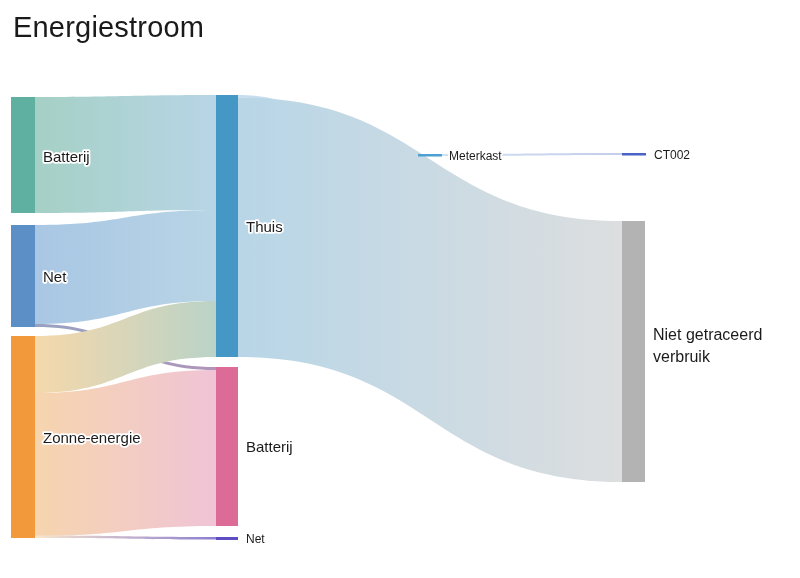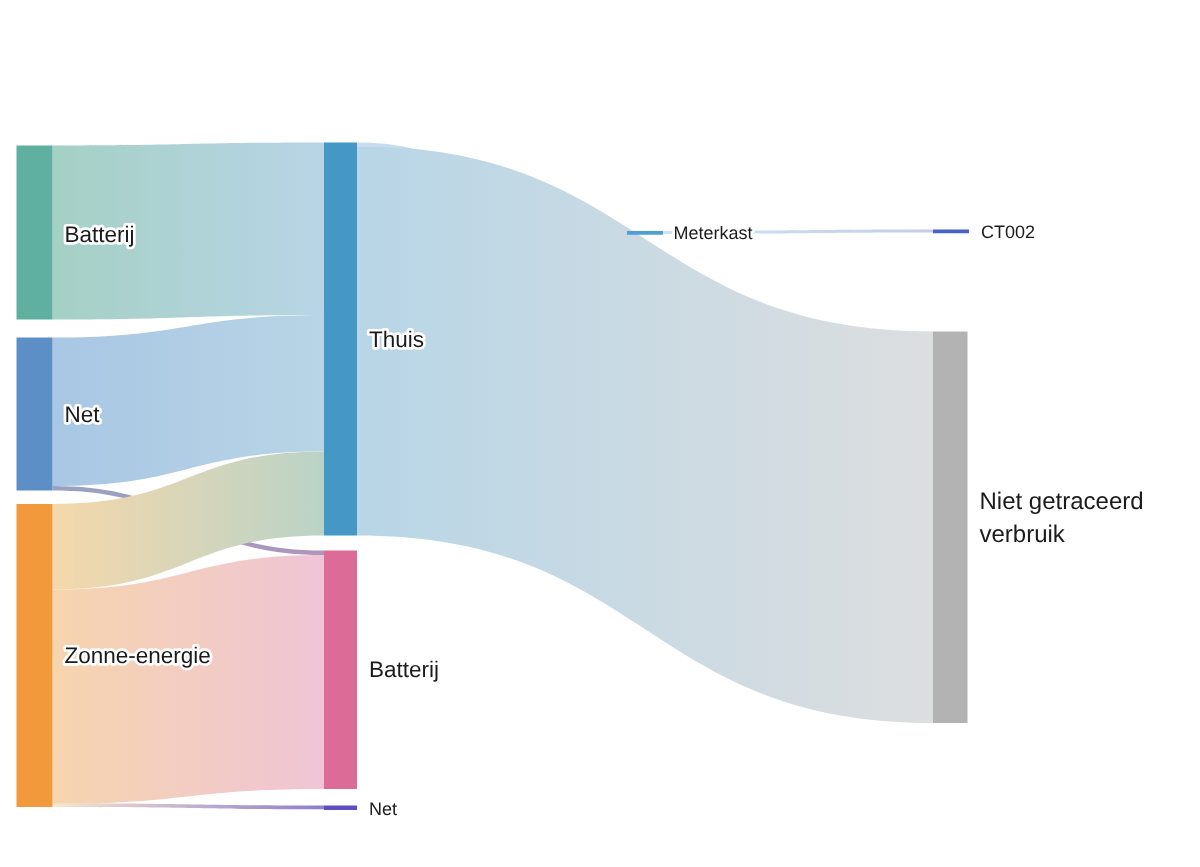--- a/index.html
+++ b/index.html
@@ -38,20 +38,21 @@
     stroke-linejoin: round;
     paint-order: stroke;
     dominant-baseline: central;
     font-family: "Liberation Sans", sans-serif;
   }
 </style>
 </head>
 <body>
 
 <div class="stage">
+  <div class="chart-title">Energiestroom</div>
   <svg class="sankey" id="sankey" xmlns="http://www.w3.org/2000/svg" viewBox="0 0 800 578">
       <defs>
         <linearGradient id="lg0" gradientUnits="userSpaceOnUse" x1="35" y1="0" x2="216" y2="0">
           <stop offset="0%" stop-color="#a5d0c5"></stop>
           <stop offset="100%" stop-color="#b8d5e6"></stop>
         </linearGradient>
         <linearGradient id="lg1" gradientUnits="userSpaceOnUse" x1="35" y1="0" x2="216" y2="0">
           <stop offset="0%" stop-color="#a9c6e4"></stop>
           <stop offset="100%" stop-color="#b8d5e6"></stop>
         </linearGradient>

